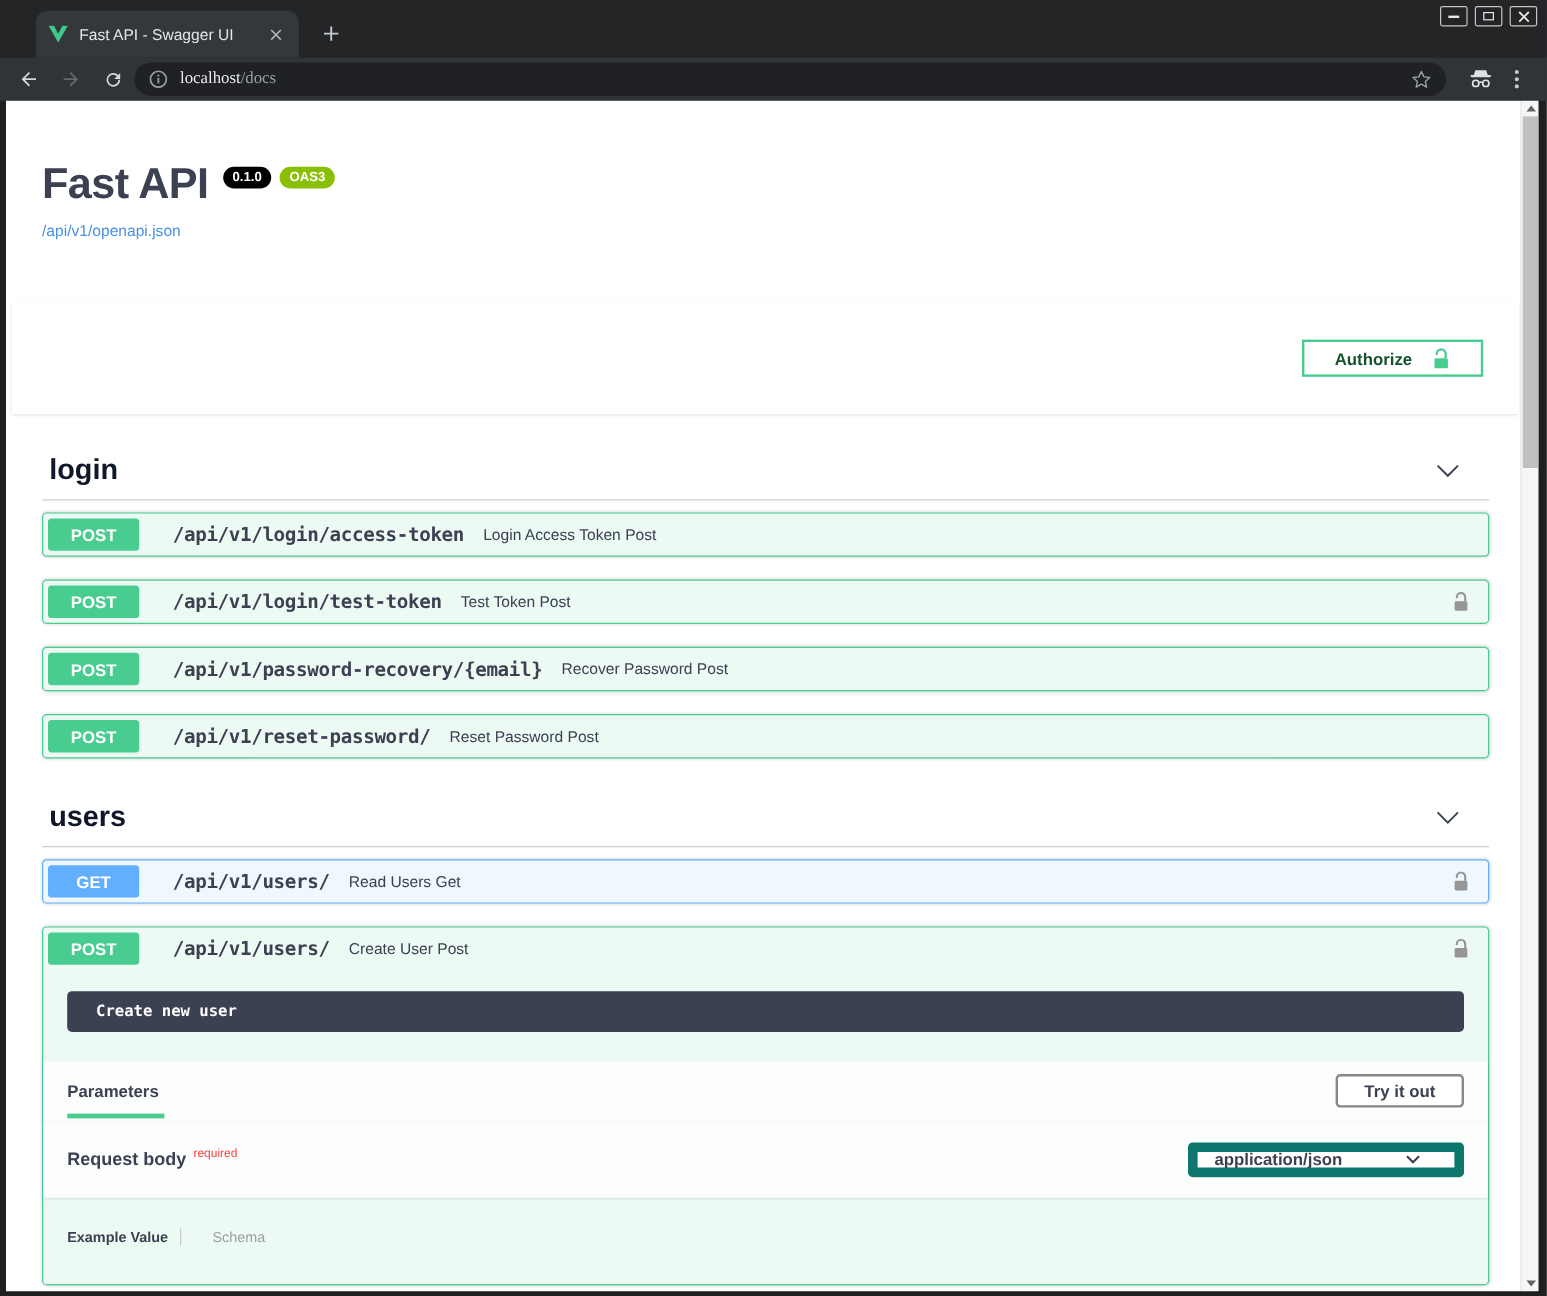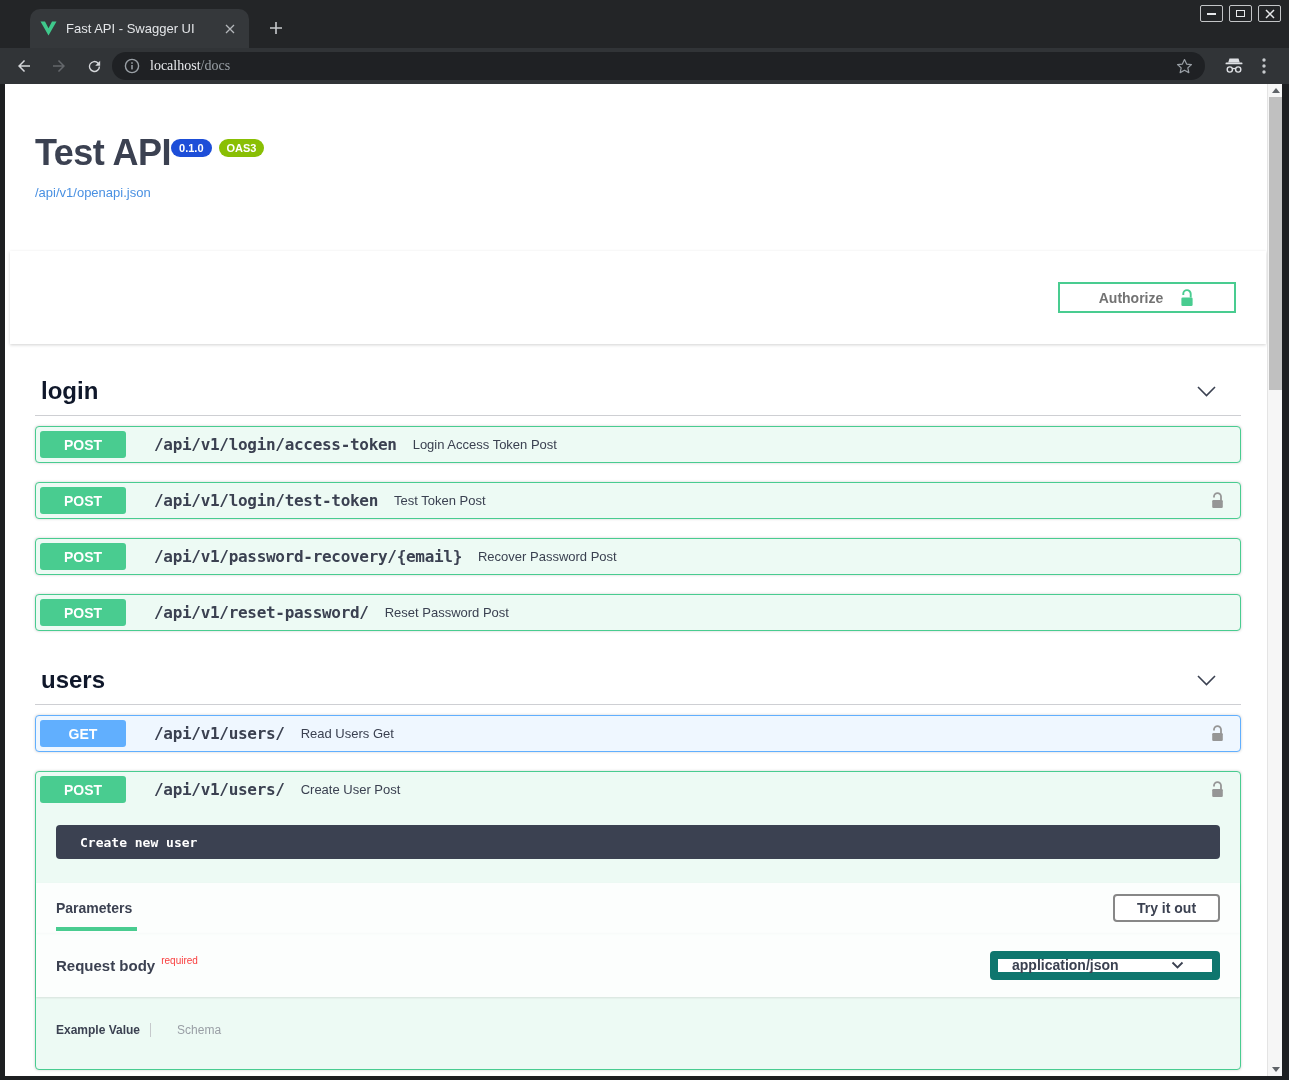--- a/index.html
+++ b/index.html
@@ -57,35 +57,35 @@
   .sb-up, .sb-down { position:absolute; left:0; width:15px; height:13px; display:flex; align-items:center; justify-content:center; cursor:pointer; }
   .sb-up { top:0; } .sb-down { bottom:0; }
   .tri-up { width:0; height:0; border-left:4px solid transparent; border-right:4px solid transparent; border-bottom:5px solid #5f6368; }
   .tri-down { width:0; height:0; border-left:4px solid transparent; border-right:4px solid transparent; border-top:5px solid #5f6368; }
   .sb-thumb { position:absolute; left:1px; top:13px; width:13px; height:293px; background:#c0c0c0; cursor:pointer; }
 
   
   .api-title-row { display:flex; align-items:flex-start; }
   .api-title { font-size:36px; font-weight:bold; color:#3b4151; line-height:40px; letter-spacing:-0.5px; }
   .badge { color:#fff; font-size:11px; font-weight:bold; padding:3px 8px; border-radius:57px; margin-top:6px; }
-  .badge-version { background:#1d4ed8; margin-left:0; }
+  .badge-version { background:#000000; margin-left:12px; }
   .badge-oas { background:#89bf04; margin-left:7px; }
   .spec-link { display:inline-block; margin-top:12px; font-size:13px; color:#4990e2; text-decoration:none; cursor:pointer; }
 
   
   .scheme-box {
     margin:50px -25px 0; height:93px; background:#fff;
     box-shadow:0 1px 3px rgba(0,0,0,0.18);
     position:relative;
   }
   .authorize-btn {
-    position:absolute; right:30px; top:31px; width:178px; height:31px;
+    position:absolute; right:30px; top:31px; width:151px; height:31px;
     background:#fff; border:2px solid #49cc90; border-radius:0;
     display:flex; align-items:center; justify-content:center; gap:16px;
-    color:#737373; font-weight:bold; font-size:14px; cursor:pointer;
+    color:#14532d; font-weight:bold; font-size:14px; cursor:pointer;
   }
 
   
   .opblock-tag {
     margin-top:25px; padding:8px 0 10px; border-bottom:1px solid rgba(59,65,81,.25);
     display:flex; align-items:center; justify-content:space-between;
     cursor:pointer; margin-bottom:10px;
   }
   .opblock-tag.users { margin-top:27px; }
   .tag-title { font-size:24px; font-weight:bold; color:#0f172a; padding-left:6px; }
@@ -93,21 +93,21 @@
 
   
   .opblock {
     border-radius:4px; margin-bottom:19px;
     box-shadow:0 0 3px rgba(0,0,0,.19);
   }
   .opblock.post { background:#edfaf4; border:1px solid #49cc90; }
   .opblock.get  { background:#eff7ff; border:1px solid #61affe; }
   .opblock-summary { height:35px; display:flex; align-items:center; cursor:pointer; }
   .method-badge {
-    width:86px; height:27px; margin-left:4px; border-radius:3px;
+    width:76px; height:27px; margin-left:4px; border-radius:3px;
     display:flex; align-items:center; justify-content:center;
     color:#fff; font-weight:bold; font-size:14px; flex:none;
     font-family:"Liberation Sans", sans-serif;
   }
   .method-badge.post { background:#49cc90; }
   .method-badge.get  { background:#61affe; }
   .op-path {
     margin-left:28px; font-family:"DejaVu Sans Mono", monospace;
     font-size:16px; font-weight:bold; color:#3b4151; letter-spacing:-0.3px;
   }
@@ -238,21 +238,21 @@
       </svg>
     </span>
   </div>
 
   <div class="viewport">
     <div class="page">
       <div class="page-inner">
 
         
         <div class="api-title-row">
-          <span class="api-title">Test API</span>
+          <span class="api-title">Fast API</span>
           <span class="badge badge-version">0.1.0</span>
           <span class="badge badge-oas">OAS3</span>
         </div>
         <a class="spec-link">/api/v1/openapi.json</a>
 
         
         <div class="scheme-box">
           <div class="authorize-btn">
             <span>Authorize</span>
             <svg width="16" height="18" viewBox="0 0 15 17">

